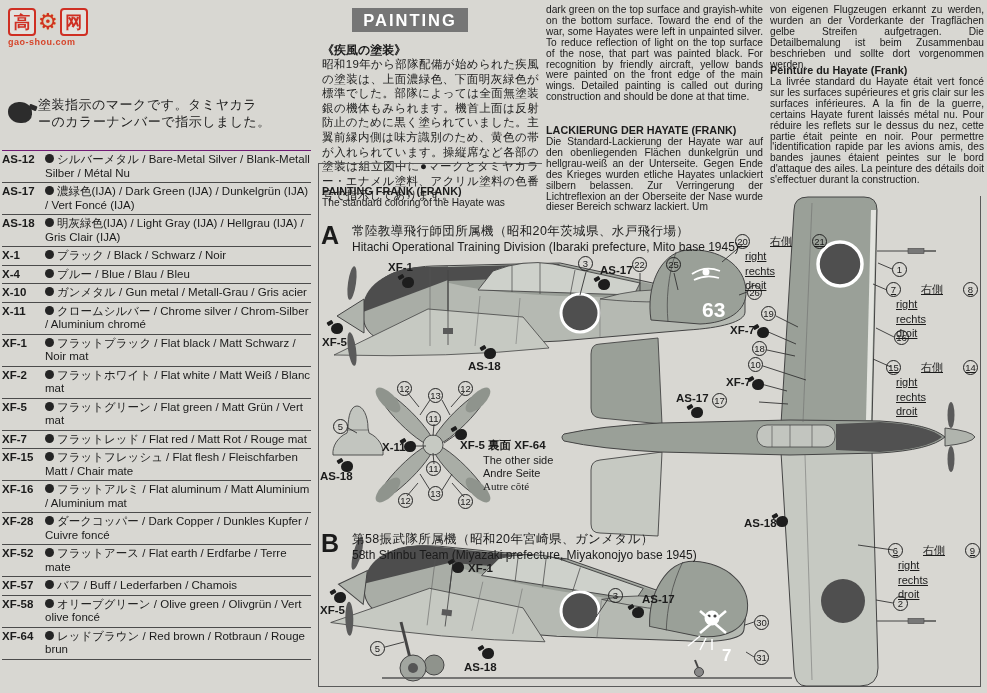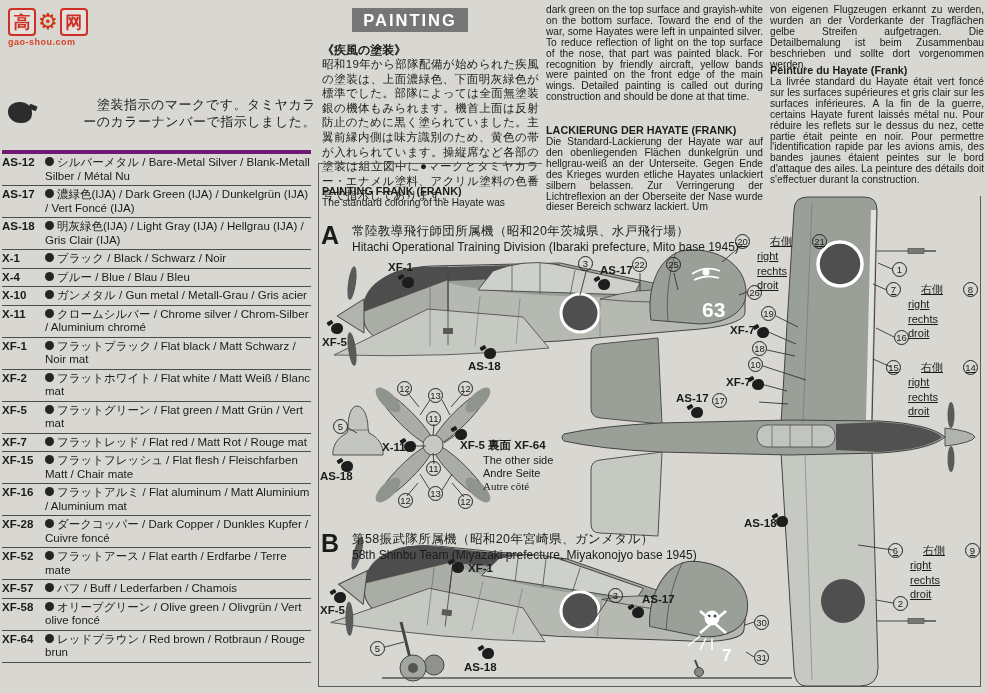--- a/index.html
+++ b/index.html
@@ -13,23 +13,23 @@
   .lbox{display:inline-flex;width:24px;height:24px;border:2px solid #cf2f23;border-radius:4px;
         color:#cf2f23;font-weight:bold;font-size:17px;align-items:center;justify-content:center;background:rgba(255,255,255,.25);}
   .lgear{color:#cf2f23;font-size:22px;line-height:22px;text-shadow:0 0 1px #e8a020;}
   .ldomain{color:#d6442a;font-size:9px;font-weight:bold;margin-top:1px;letter-spacing:.5px;}
   
   .marknote{position:absolute;left:2px;top:96px;width:314px;}
   .mark-icon{position:absolute;left:6px;top:6px;width:24px;height:21px;background:#2c2c2c;
              border-radius:45% 50% 42% 52%;}
   .mark-icon:before{content:"";position:absolute;right:-5px;top:3px;width:8px;height:5px;background:#2c2c2c;
              transform:rotate(20deg);border-radius:1px;}
-  .marknote .jp{margin-left:36px;font-size:13px;line-height:17px;letter-spacing:.5px;text-align:right;}
+  .marknote .jp{margin-left:36px;font-size:13px;line-height:17px;letter-spacing:.5px;}
   .marknote .en{font-size:12.2px;margin-top:2px;}
-  .ptable{position:absolute;left:2px;top:150px;width:309px;border-top:4px solid #701a75;}
+  .ptable{position:absolute;left:2px;top:150px;width:309px;border-top:1px solid #701a75;}
   .prow{display:flex;border-bottom:1px solid #4b4b4b;padding:2px 0;}
   .pcode{width:43px;flex:none;font-size:11.5px;font-weight:bold;line-height:13.5px;}
   .plab{flex:1;font-size:11.5px;line-height:13.5px;}
   .dot{display:inline-block;width:9px;height:9px;border-radius:50%;background:#242424;margin-right:3px;}
   
   .pbar{position:absolute;left:352px;top:8px;width:116px;height:24px;background:#767676;
         color:#fff;font-weight:bold;font-size:16.5px;letter-spacing:2px;
         display:flex;align-items:center;justify-content:center;}
   .jptitle{position:absolute;left:322px;top:42px;font-size:12px;font-weight:bold;}
   .jpbody{position:absolute;left:322px;top:57px;width:217px;font-size:11.5px;line-height:14.6px;
@@ -43,21 +43,21 @@
   .scheme-en{position:absolute;font-size:12px;}
   
   .co{position:absolute;width:15px;height:15px;border:1.3px solid #222;border-radius:50%;
       display:flex;align-items:center;justify-content:center;font-size:9.5px;box-sizing:border-box;}
   .co-inline{display:inline-flex;width:15px;height:15px;border:1.3px solid #222;border-radius:50%;
       align-items:center;justify-content:center;font-size:9.5px;box-sizing:border-box;
       vertical-align:middle;margin:0 2px;flex:none;}
   .sidegrp{position:absolute;font-size:11px;text-decoration:underline;}
   .sidegrp .row{display:flex;align-items:center;}
   .sidegrp .jp{font-size:11px;margin:0 18px;}
-  .sidegrp .stack{margin-left:24px;line-height:14.6px;}
+  .sidegrp .stack{margin-left:12px;line-height:14.6px;}
   
   .plbl{position:absolute;font-size:11.5px;font-weight:bold;white-space:nowrap;}
   .blob{position:absolute;width:12px;height:11px;background:#1d1d1d;border-radius:55% 45% 50% 50%;}
   .blob:before{content:"";position:absolute;left:-4px;top:-2px;width:6px;height:4px;background:#1d1d1d;
                transform:rotate(-30deg);border-radius:1px;}
   .propnote{position:absolute;font-size:11px;line-height:13px;white-space:nowrap;}
   .propnote .l1{font-weight:bold;font-size:11.5px;margin-bottom:2px;}
 </style>
 </head>
 <body>

